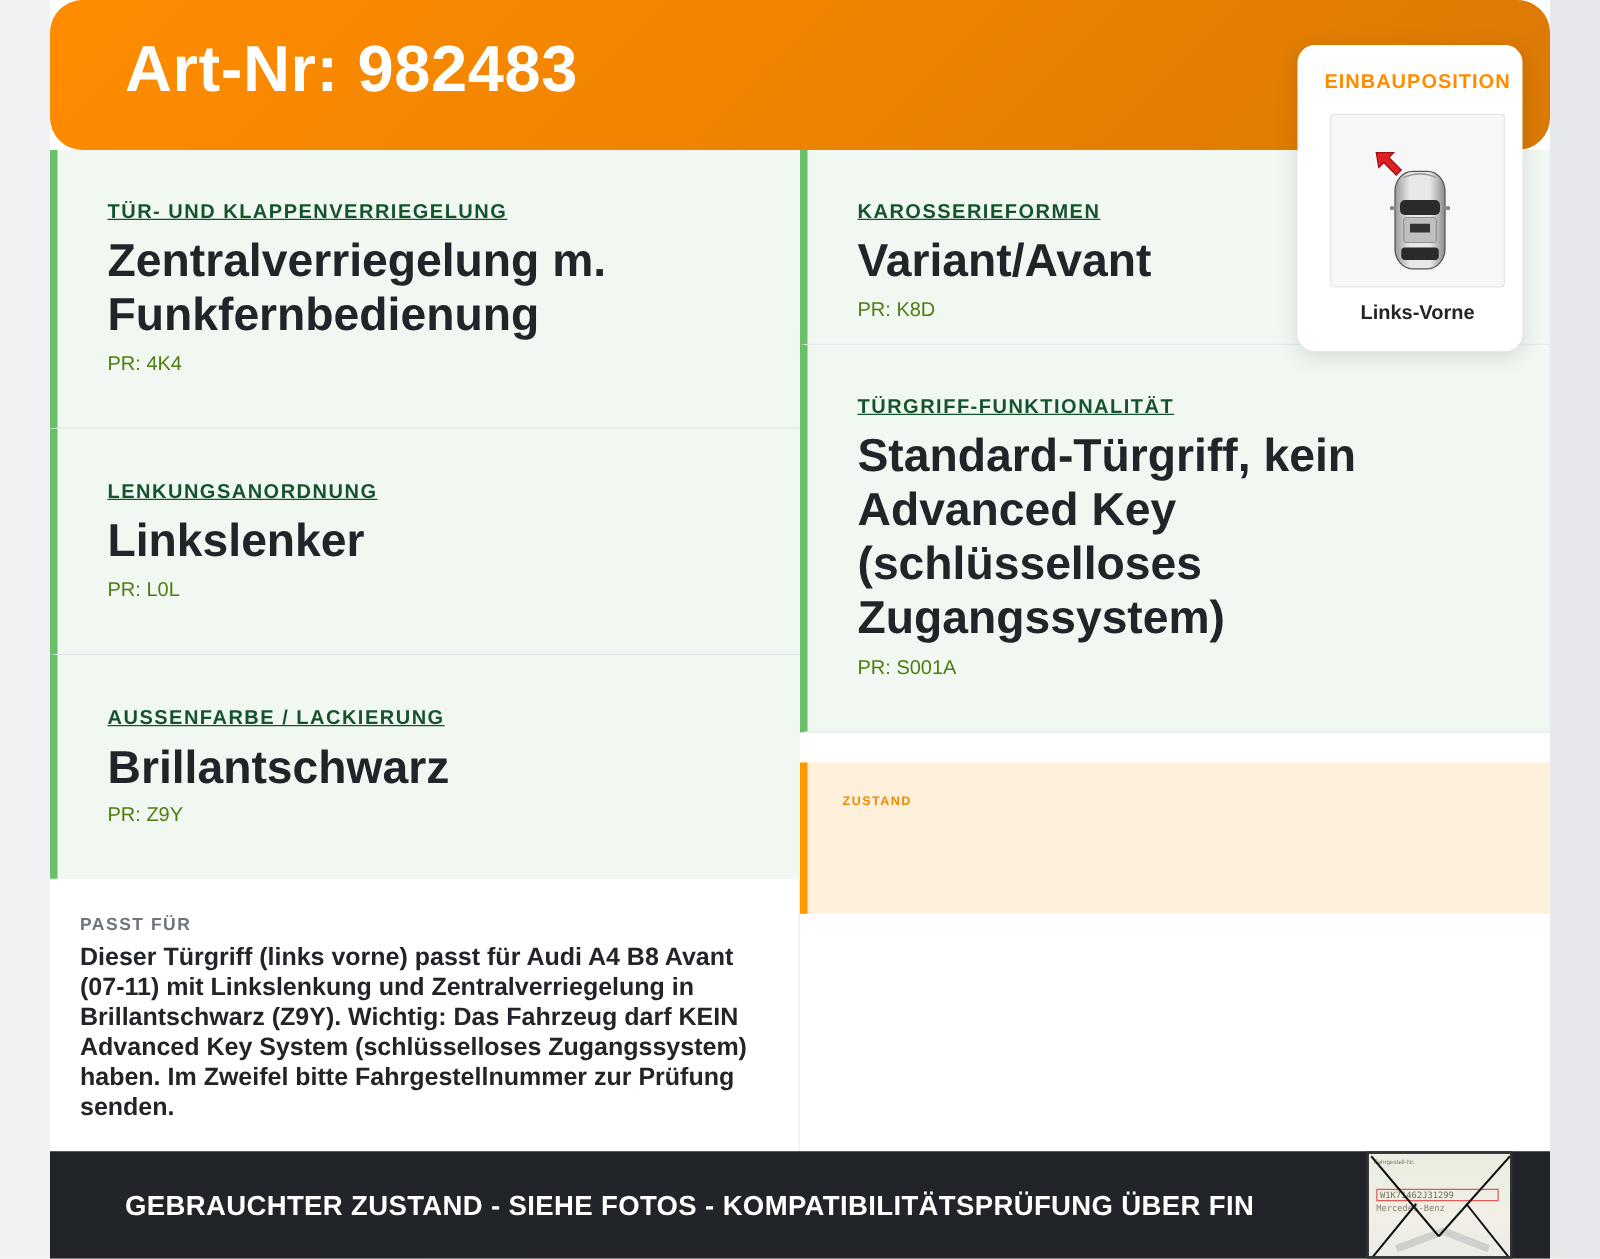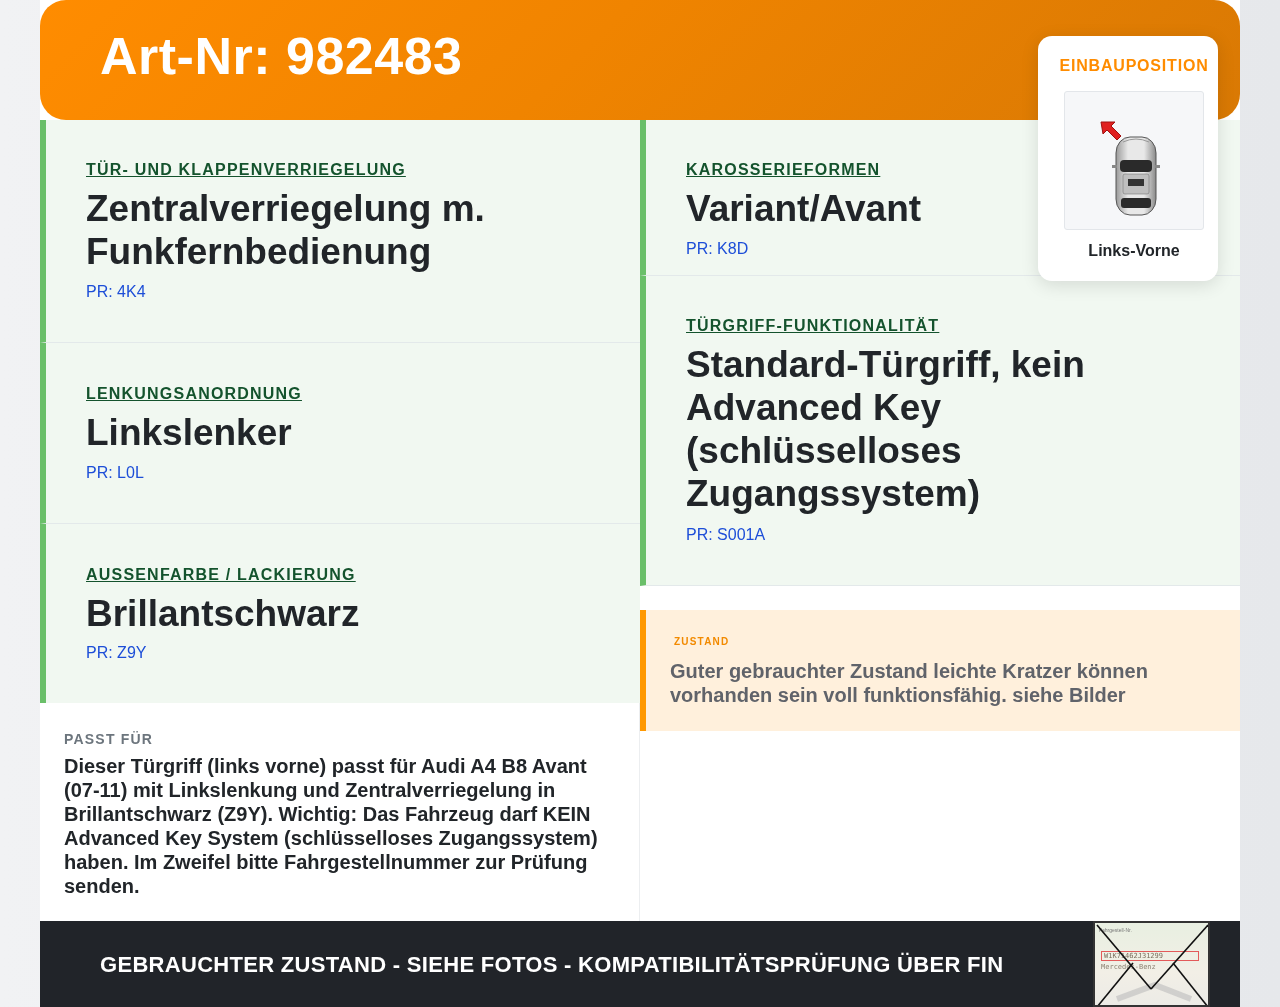--- a/index.html
+++ b/index.html
@@ -39,21 +39,21 @@
       font-size: 16px; font-weight: 700; letter-spacing: 1.2px; color: #14532d;
       text-transform: uppercase;
       text-decoration: underline;
     }
     .card .value {
       position: absolute; left: 40px; width: 520px;
       font-size: 37px; font-weight: 700; color: #212529; line-height: 43px;
     }
     .card .pr {
       position: absolute; left: 40px;
-      font-size: 16px; color: #1d4ed8;
+      font-size: 16px; color: #4d7c0f;
     }
 
     .c1 { height: 223px; }
     .c1 .label { top: 41px; }
     .c1 .value { top: 67px; }
     .c1 .pr { top: 163px; }
 
     .c2 { height: 181px; padding-left: 44px; }
     .c2 .label { top: 42px; }
     .c2 .value { top: 68px; }
@@ -186,21 +186,20 @@
     </div>
   </div>
 
   <div class="compat">
     <div class="label">PASST FÜR</div>
     <div class="text">Dieser Türgriff (links vorne) passt für Audi A4 B8 Avant (07-11) mit Linkslenkung und Zentralverriegelung in Brillantschwarz (Z9Y). Wichtig: Das Fahrzeug darf KEIN Advanced Key System (schlüsselloses Zugangssystem) haben. Im Zweifel bitte Fahrgestellnummer zur Prüfung senden.</div>
   </div>
 
   <div class="condition">
     <div class="label">ZUSTAND</div>
-    <div class="text">Guter gebrauchter Zustand leichte Kratzer können vorhanden sein voll funktionsfähig. siehe Bilder</div>
   </div>
 
   <div class="footer">
     <div class="footer-text">GEBRAUCHTER ZUSTAND - SIEHE FOTOS - KOMPATIBILITÄTSPRÜFUNG ÜBER FIN</div>
     <div class="fin-image">
       <div class="small">Fahrgestell-Nr.</div>
       <div class="vin">W1K71462J31299</div>
       <div class="brand">Mercedes-Benz</div>
       <svg width="117" height="86" viewBox="0 0 117 86" style="position:absolute;left:0;top:0;">
         <path d="M22 76 L60 62 L96 76" fill="none" stroke="#bdbdbd" stroke-width="6" opacity="0.6"></path>

